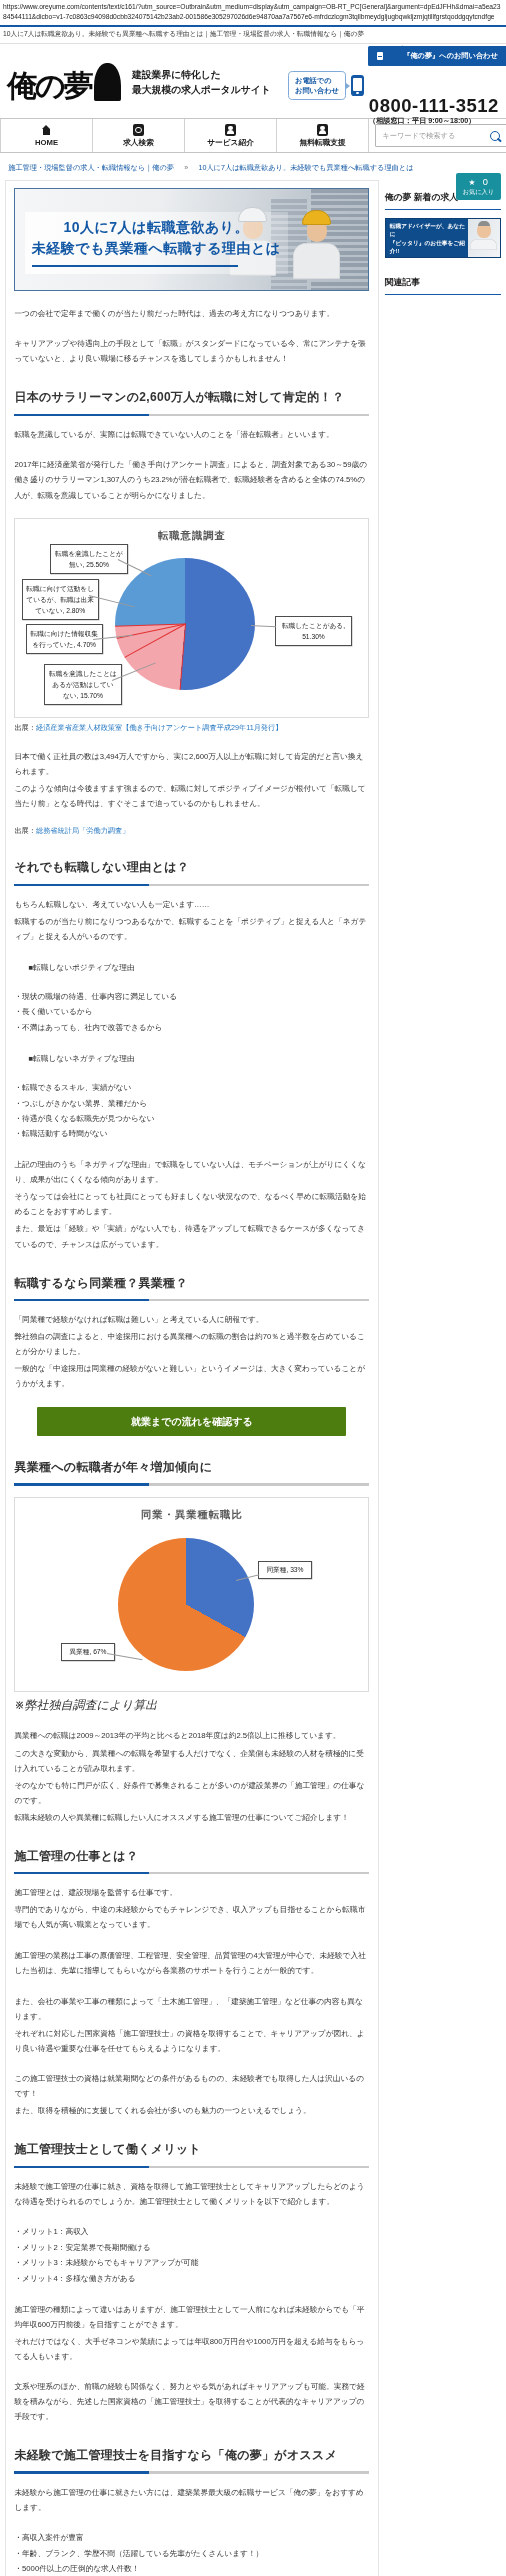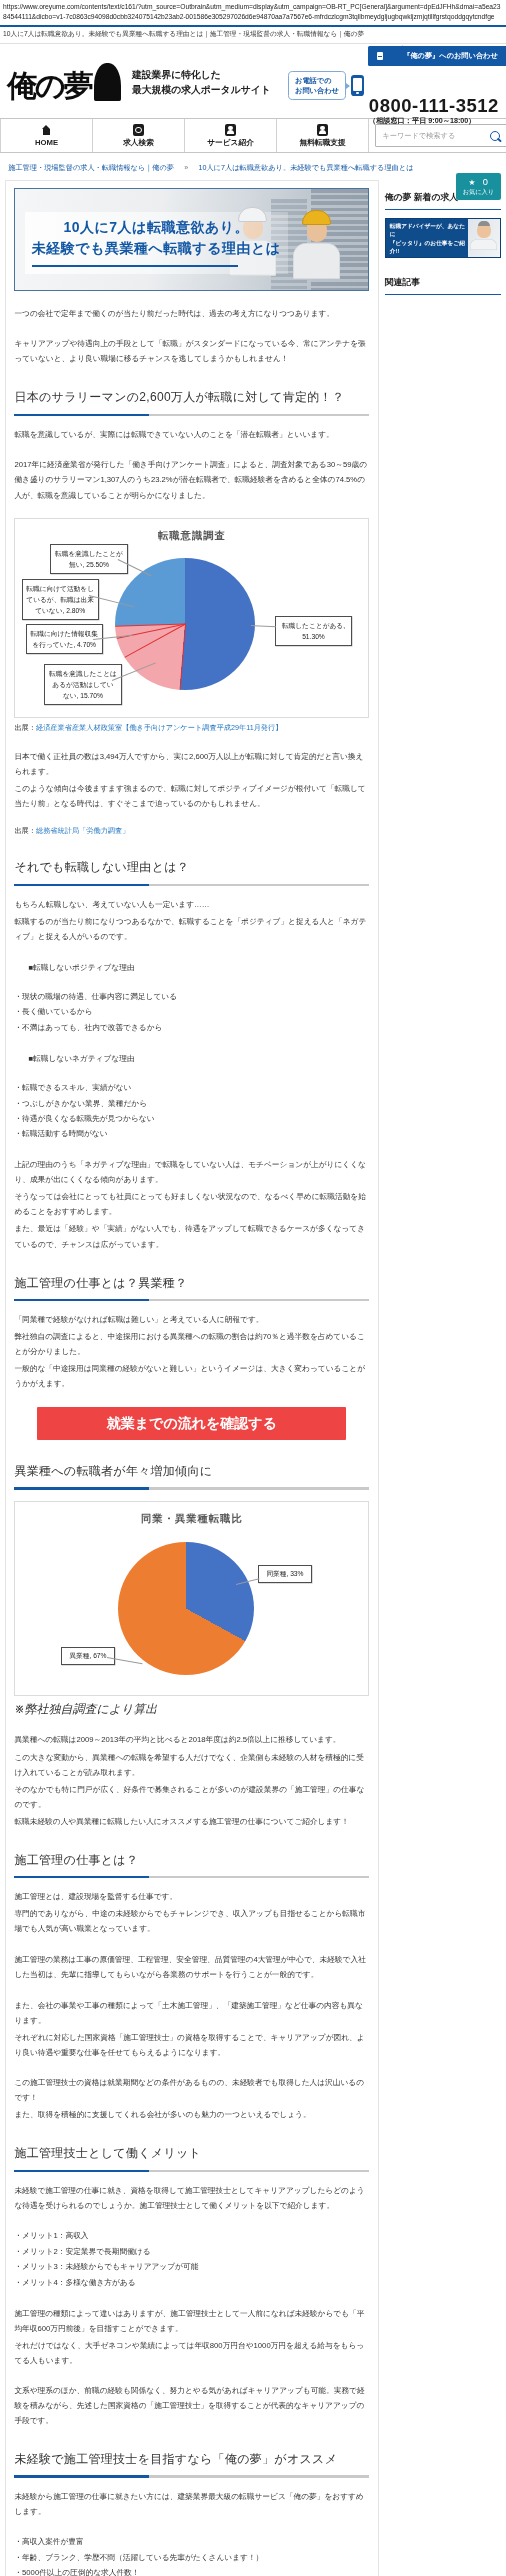--- a/index.html
+++ b/index.html
@@ -81,43 +81,43 @@
   .h-yellow{background:#eab21c;border:0.5px solid #c69511;}
   .torso{width:47px;height:36px;background:#e9ebed;border-radius:13.4px 13.4px 0 0;margin:1px auto 0;
          box-shadow:inset 0 0 0 0.5px #c9ccd0;}
   .hero-title-box{position:absolute;left:9.3px;top:23px;padding:4.1px 7.2px 7.2px;
         background:linear-gradient(90deg,rgba(255,255,255,.85),rgba(255,255,255,.25));}
   .hero-title{font-size:14px;font-weight:bold;color:#1358a5;line-height:1.55;letter-spacing:0.5px;}
   .hero-underline{height:1.5px;background:#1358a5;width:206px;margin-top:5.2px;}
   
   .p{font-size:7.7px;line-height:1.95;margin:0 0 2.1px;}
   .pb{font-size:7.7px;line-height:1.95;margin:0 0 15.5px;}
-  .sec-h{font-size:12px;font-weight:normal;color:#333;margin:23px 0 0;letter-spacing:0.3px;}
+  .sec-h{font-size:12px;font-weight:bold;color:#333;margin:23px 0 0;letter-spacing:0.3px;}
   .hline{height:2.1px;margin:7.2px 0 11.3px;
          background:linear-gradient(90deg,#1358a5 0 38%,#c9c9c9 38% 100%);}
   .src{font-size:7.2px;margin:3.1px 0 15.5px;}
   .src a{color:#1f74c0;text-decoration:none;}
   .bullets{margin:0 0 15.5px;}
   .bullets span{display:block;font-size:7.7px;line-height:2.0;}
   .bullets span::before{content:"・";}
   .subhead{font-size:7.7px;line-height:2.0;margin:14px;}
   
   .chart-box{border:0.5px solid #dcdcdc;position:relative;height:198px;margin:3.1px 0 5.2px;background:#fff;}
   .chart-title{text-align:center;font-size:10.3px;color:#595959;font-weight:bold;padding-top:10.3px;letter-spacing:1px;}
   .pie{position:absolute;border-radius:50%;overflow:hidden;}
   .pie1{width:140px;height:132px;left:100px;top:39px;}
   .pie2{width:136px;height:133px;left:103px;top:40px;}
   .pie-sep{position:absolute;left:50%;top:50%;width:1px;height:72px;background:#e03131;transform-origin:top center;}
   .plabel{position:absolute;background:#fff;border:0.5px solid #4d4d4d;padding:2.6px 3.6px;font-size:6.7px;
           color:#222;text-align:center;line-height:1.7;box-shadow:0.5px 0.5px 0 #bbb;}
   .conn{position:absolute;height:0.5px;background:#9a9a9a;transform-origin:left center;}
   .chart-note{font-size:12px;margin:2.1px 0 14.4px;font-style:italic;}
   
-  .orange-btn{display:block;width:309px;margin:15.5px auto 5.2px;background:#ef4444;color:#fff;text-align:center;
-       font-size:14px;font-weight:bold;padding:7.7px 0;text-decoration:none;border-radius:1px;}
+  .orange-btn{display:block;width:309px;margin:15.5px auto 5.2px;background:#4d7c0f;color:#fff;text-align:center;
+       font-size:10px;font-weight:bold;padding:7.7px 0;text-decoration:none;border-radius:1px;}
   
   .fav-btn{position:absolute;top:-7.2px;right:0;width:45px;background:#18909e;color:#fff;text-align:center;
         padding:4.1px 0 3.6px;border-radius:2.1px;cursor:pointer;}
   .fav-top{font-size:7.7px;}
   .fav-count{font-size:9.3px;margin-left:5.2px;}
   .fav-label{font-size:6.2px;margin-top:1px;}
   .side-h{font-size:8.8px;font-weight:bold;color:#222;border-bottom:1.5px solid #1358a5;
           padding:6.2px 0 5.2px;margin:0 0 7.2px;}
   .side-h.first{padding-top:12.4px;}
   .side-banner{display:flex;height:38px;background:#0f4c8b;border:1px solid #0d3f74;overflow:hidden;margin-bottom:13.4px;}
@@ -270,21 +270,21 @@
     <div class="bullets">
         <span>転職できるスキル、実績がない</span>
         <span>つぶしがきかない業界、業種だから</span>
         <span>待遇が良くなる転職先が見つからない</span>
         <span>転職活動する時間がない</span>
       </div>
     <p class="p">上記の理由のうち「ネガティブな理由」で転職をしていない人は、モチベーションが上がりにくくなり、成果が出にくくなる傾向があります。</p>
     <p class="p">そうなっては会社にとっても社員にとっても好ましくない状況なので、なるべく早めに転職活動を始めることをおすすめします。</p>
     <p class="pb">また、最近は「経験」や「実績」がない人でも、待遇をアップして転職できるケースが多くなってきているので、チャンスは広がっています。</p>
 
-    <h2 class="sec-h">施工管理の仕事とは？異業種？</h2>
+    <h2 class="sec-h">転職するなら同業種？異業種？</h2>
     <div class="hline"></div>
     <p class="p">「同業種で経験がなければ転職は難しい」と考えている人に朗報です。</p>
     <p class="p">弊社独自の調査によると、中途採用における異業種への転職の割合は約70％と過半数を占めていることが分かりました。</p>
     <p class="pb">一般的な「中途採用は同業種の経験がないと難しい」というイメージは、大きく変わっていることがうかがえます。</p>
     <a class="orange-btn">就業までの流れを確認する</a>
 
     <h2 class="sec-h">異業種への転職者が年々増加傾向に</h2>
     <div class="hline"></div>
     <div class="chart-box" style="height:193px;">
       <div class="chart-title">同業・異業種転職比</div>

